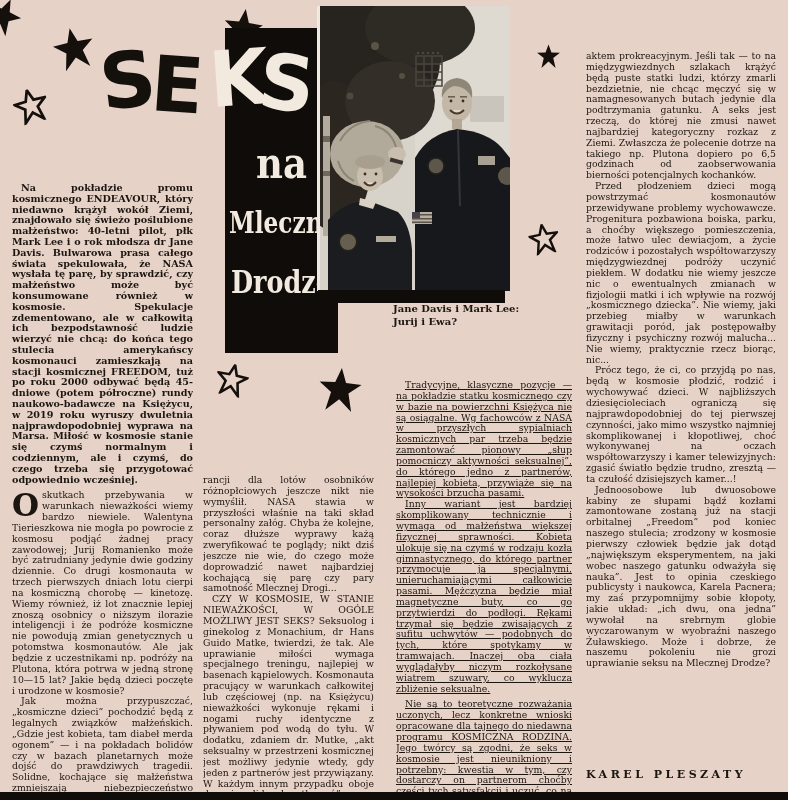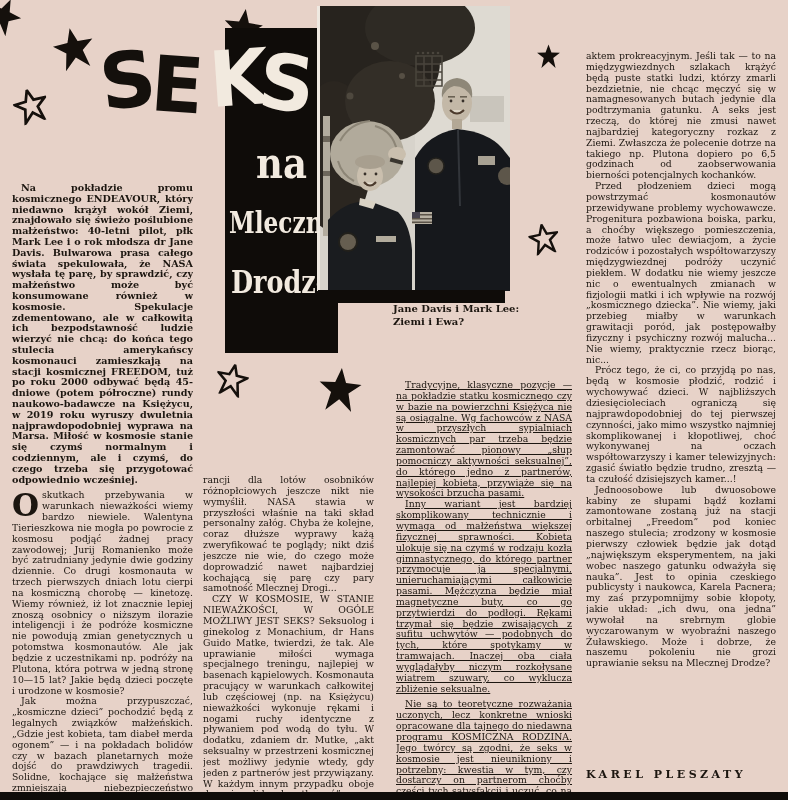--- a/index.html
+++ b/index.html
@@ -163,21 +163,21 @@
     <path d="M8,285 L8,214 Q28,192 52,196 L78,206 Q90,218 92,244 L92,285 Z" fill="#1a1c1f"></path>
     <path d="M40,192 l16,4 -3,7 -14,-4 Z" fill="#d9d2c4"></path>
     <circle cx="28" cy="236" r="9" fill="#665e50" stroke="#22201b" stroke-width="2"></circle>
     <rect x="56" y="230" width="20" height="6" fill="#b2ab9c"></rect>
   </svg>
 </div>
 <div class="photo-bar"></div>
 
 <div class="caption">
   <div>Jane Davis i Mark Lee:</div>
-  <div>Ziemi  i  Ewa?</div>
+  <div>Jurij  i  Ewa?</div>
 </div>
 
 <div class="col" id="col1">
   <p class="p lead ind">Na pokładzie promu kosmicznego ENDEAVOUR, który niedawno krążył wokół Ziemi, znajdowało się świeżo poślubione małżeństwo: 40-letni pilot, płk Mark Lee i o rok młodsza dr Jane Davis. Bulwarowa prasa całego świata spekulowała, że NASA wysłała tę parę, by sprawdzić, czy małżeństwo może być konsumowane również w kosmosie. Spekulacje zdementowano, ale w całkowitą ich bezpodstawność ludzie wierzyć nie chcą: do końca tego stulecia amerykańscy kosmonauci zamieszkają na stacji kosmicznej FREEDOM, tuż po roku 2000 odbywać będą 45-dniowe (potem półroczne) rundy naukowo-badawcze na Księżycu, w 2019 roku wyruszy dwuletnia najprawdopodobniej wyprawa na Marsa. Miłość w kosmosie stanie się czymś normalnym i codziennym, ale i czymś, do czego trzeba się przygotować odpowiednio wcześniej.</p>
   <p class="p gap"><span class="dropcap">O</span><span>skutkach przebywania w warunkach nieważkości wiemy bardzo niewiele. Walentyna Tierieszkowa nie mogła po powrocie z kosmosu podjąć żadnej pracy zawodowej; Jurij Romanienko może być zatrudniany jedynie dwie godziny dziennie. Co drugi kosmonauta w trzech pierwszych dniach lotu cierpi na kosmiczną chorobę — kinetozę. Wiemy również, iż lot znacznie lepiej znoszą osobnicy o niższym ilorazie inteligencji i że podróże kosmiczne nie powodują zmian genetycznych u potomstwa kosmonautów. Ale jak będzie z uczestnikami np. podróży na Plutona, która potrwa w jedną stronę 10—15 lat? Jakie będą dzieci poczęte i urodzone w kosmosie?</span></p>
   <p class="p ind">Jak można przypuszczać, „kosmiczne dzieci” pochodzić będą z legalnych związków małżeńskich. „Gdzie jest kobieta, tam diabeł merda ogonem” — i na pokładach bolidów czy w bazach planetarnych może dojść do prawdziwych tragedii. Solidne, kochające się małżeństwa zmniejszają niebezpieczeństwo rywalizacji i konfliktów. Lepszej gwa-</p>
 </div>
 
 <div class="col" id="col2">
   <p class="p">rancji dla lotów osobników różnopłciowych jeszcze nikt nie wymyślił. NASA stawia w przyszłości właśnie na taki skład personalny załóg. Chyba że kolejne, coraz dłuższe wyprawy każą zweryfikować te poglądy; nikt dziś jeszcze nie wie, do czego może doprowadzić nawet najbardziej kochającą się parę czy pary samotność Mlecznej Drogi...</p>

